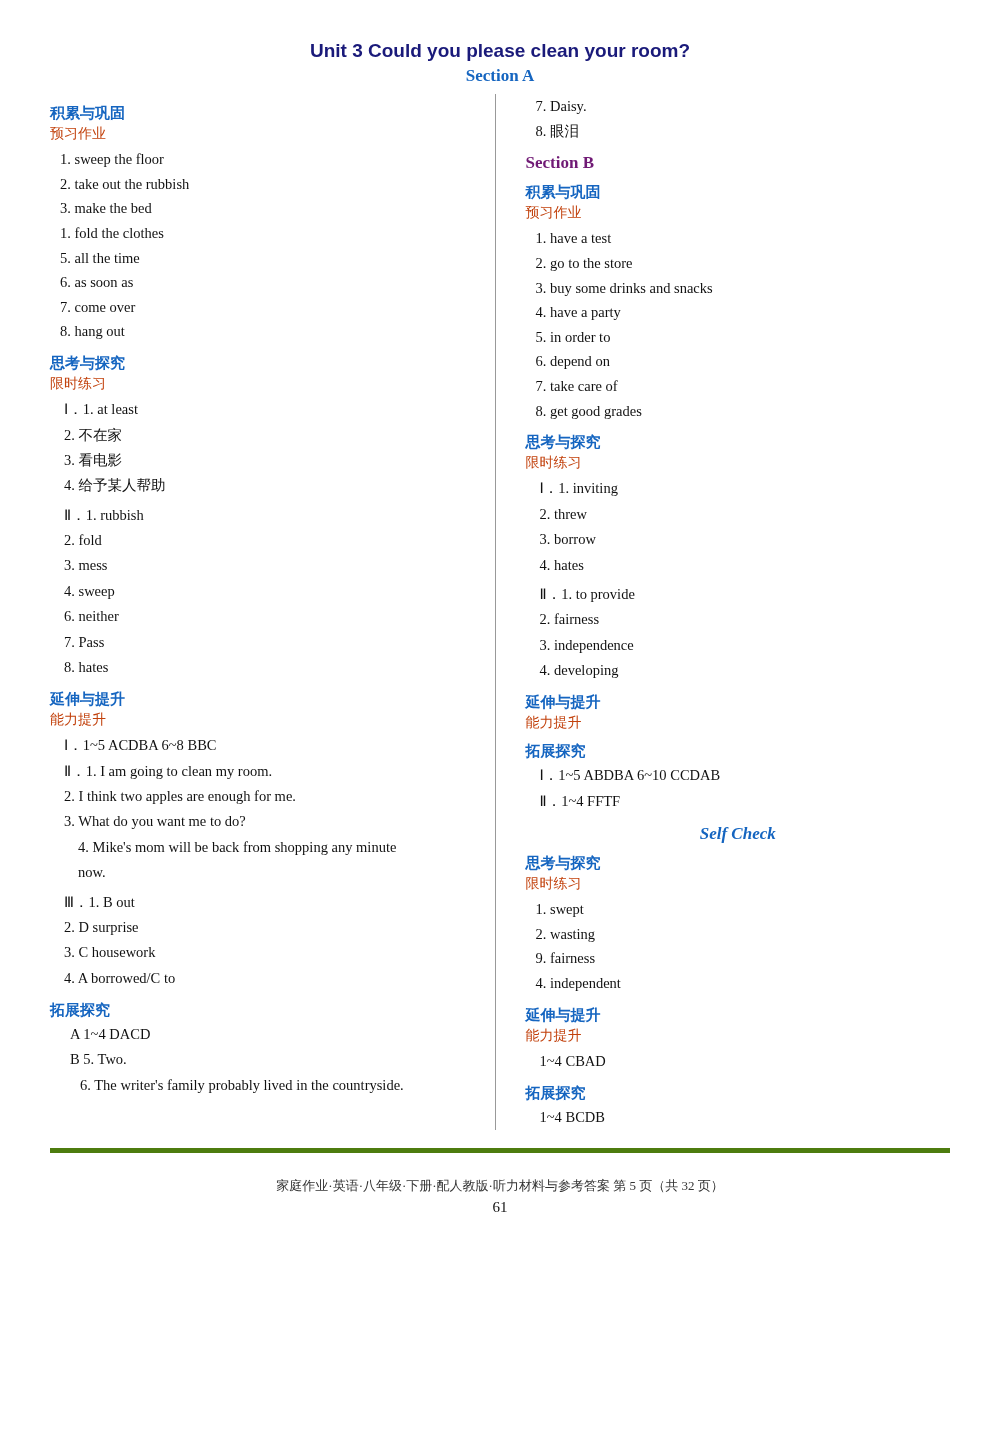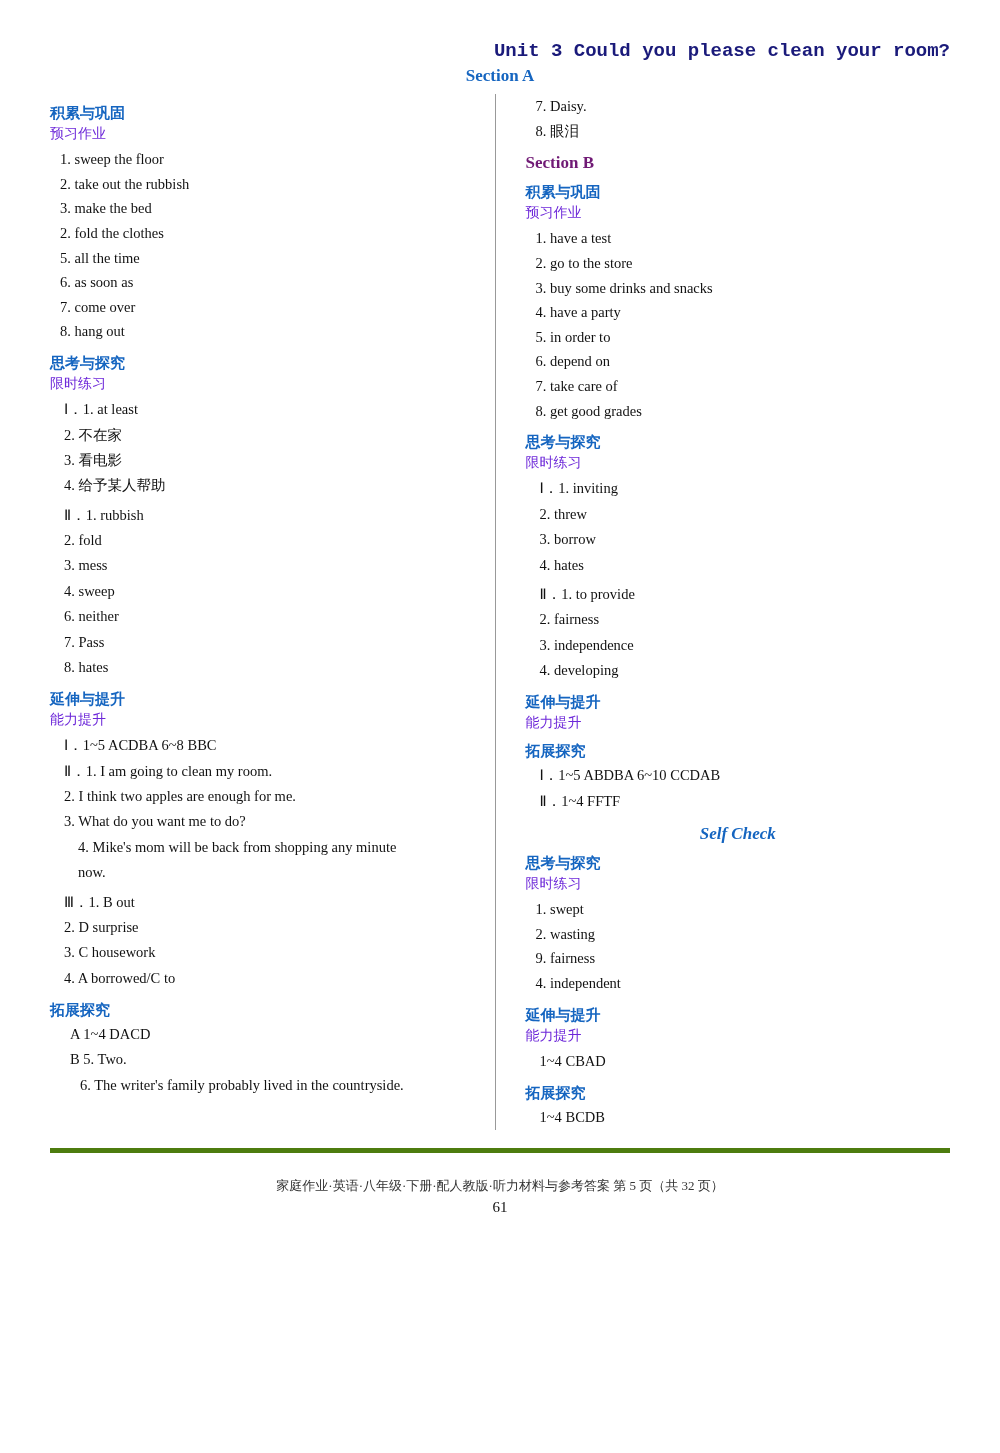--- a/index.html
+++ b/index.html
@@ -12,23 +12,23 @@
       font-size: 15px;
       color: #111;
     }
     .page-container {
       padding: 40px 50px 60px 50px;
     }
     .main-title {
       font-size: 19px;
       font-weight: bold;
       color: #1a1a7a;
-      text-align: right;
-      margin-bottom: 4px;
-      font-family: Liberation Mono, monospace;
+      text-align: center;
+      margin-bottom: 4px;
+      font-family: Liberation Sans, sans-serif;
     }
     .section-title-center {
       font-size: 17px;
       font-weight: bold;
       color: #1565c0;
       text-align: center;
       margin-bottom: 8px;
       font-family: "Times New Roman", serif;
     }
     .two-col {
@@ -45,21 +45,21 @@
       padding-left: 30px;
     }
     .zh-heading {
       color: #1565c0;
       font-size: 15px;
       font-weight: bold;
       margin-top: 10px;
       margin-bottom: 2px;
     }
     .zh-subheading {
-      color: #6d28d9;
+      color: #c2410c;
       font-size: 14px;
       margin-bottom: 4px;
     }
     .item-list {
       list-style: none;
       margin-bottom: 6px;
     }
     .item-list li {
       font-size: 14.5px;
       line-height: 1.7;
@@ -125,21 +125,21 @@
 
   <div class="two-col">
 
     <div class="col-left">
       <div class="zh-heading">积累与巩固</div>
       <div class="zh-subheading">预习作业</div>
       <ul class="item-list">
         <li>1. sweep the floor</li>
         <li>2. take out the rubbish</li>
         <li>3. make the bed</li>
-        <li>2. fold the clothes</li>
+        <li>1. fold the clothes</li>
         <li>5. all the time</li>
         <li>6. as soon as</li>
         <li>7. come over</li>
         <li>8. hang out</li>
       </ul>
 
       <div class="zh-heading">思考与探究</div>
       <div class="zh-subheading">限时练习</div>
 
       <div class="roman-section">

